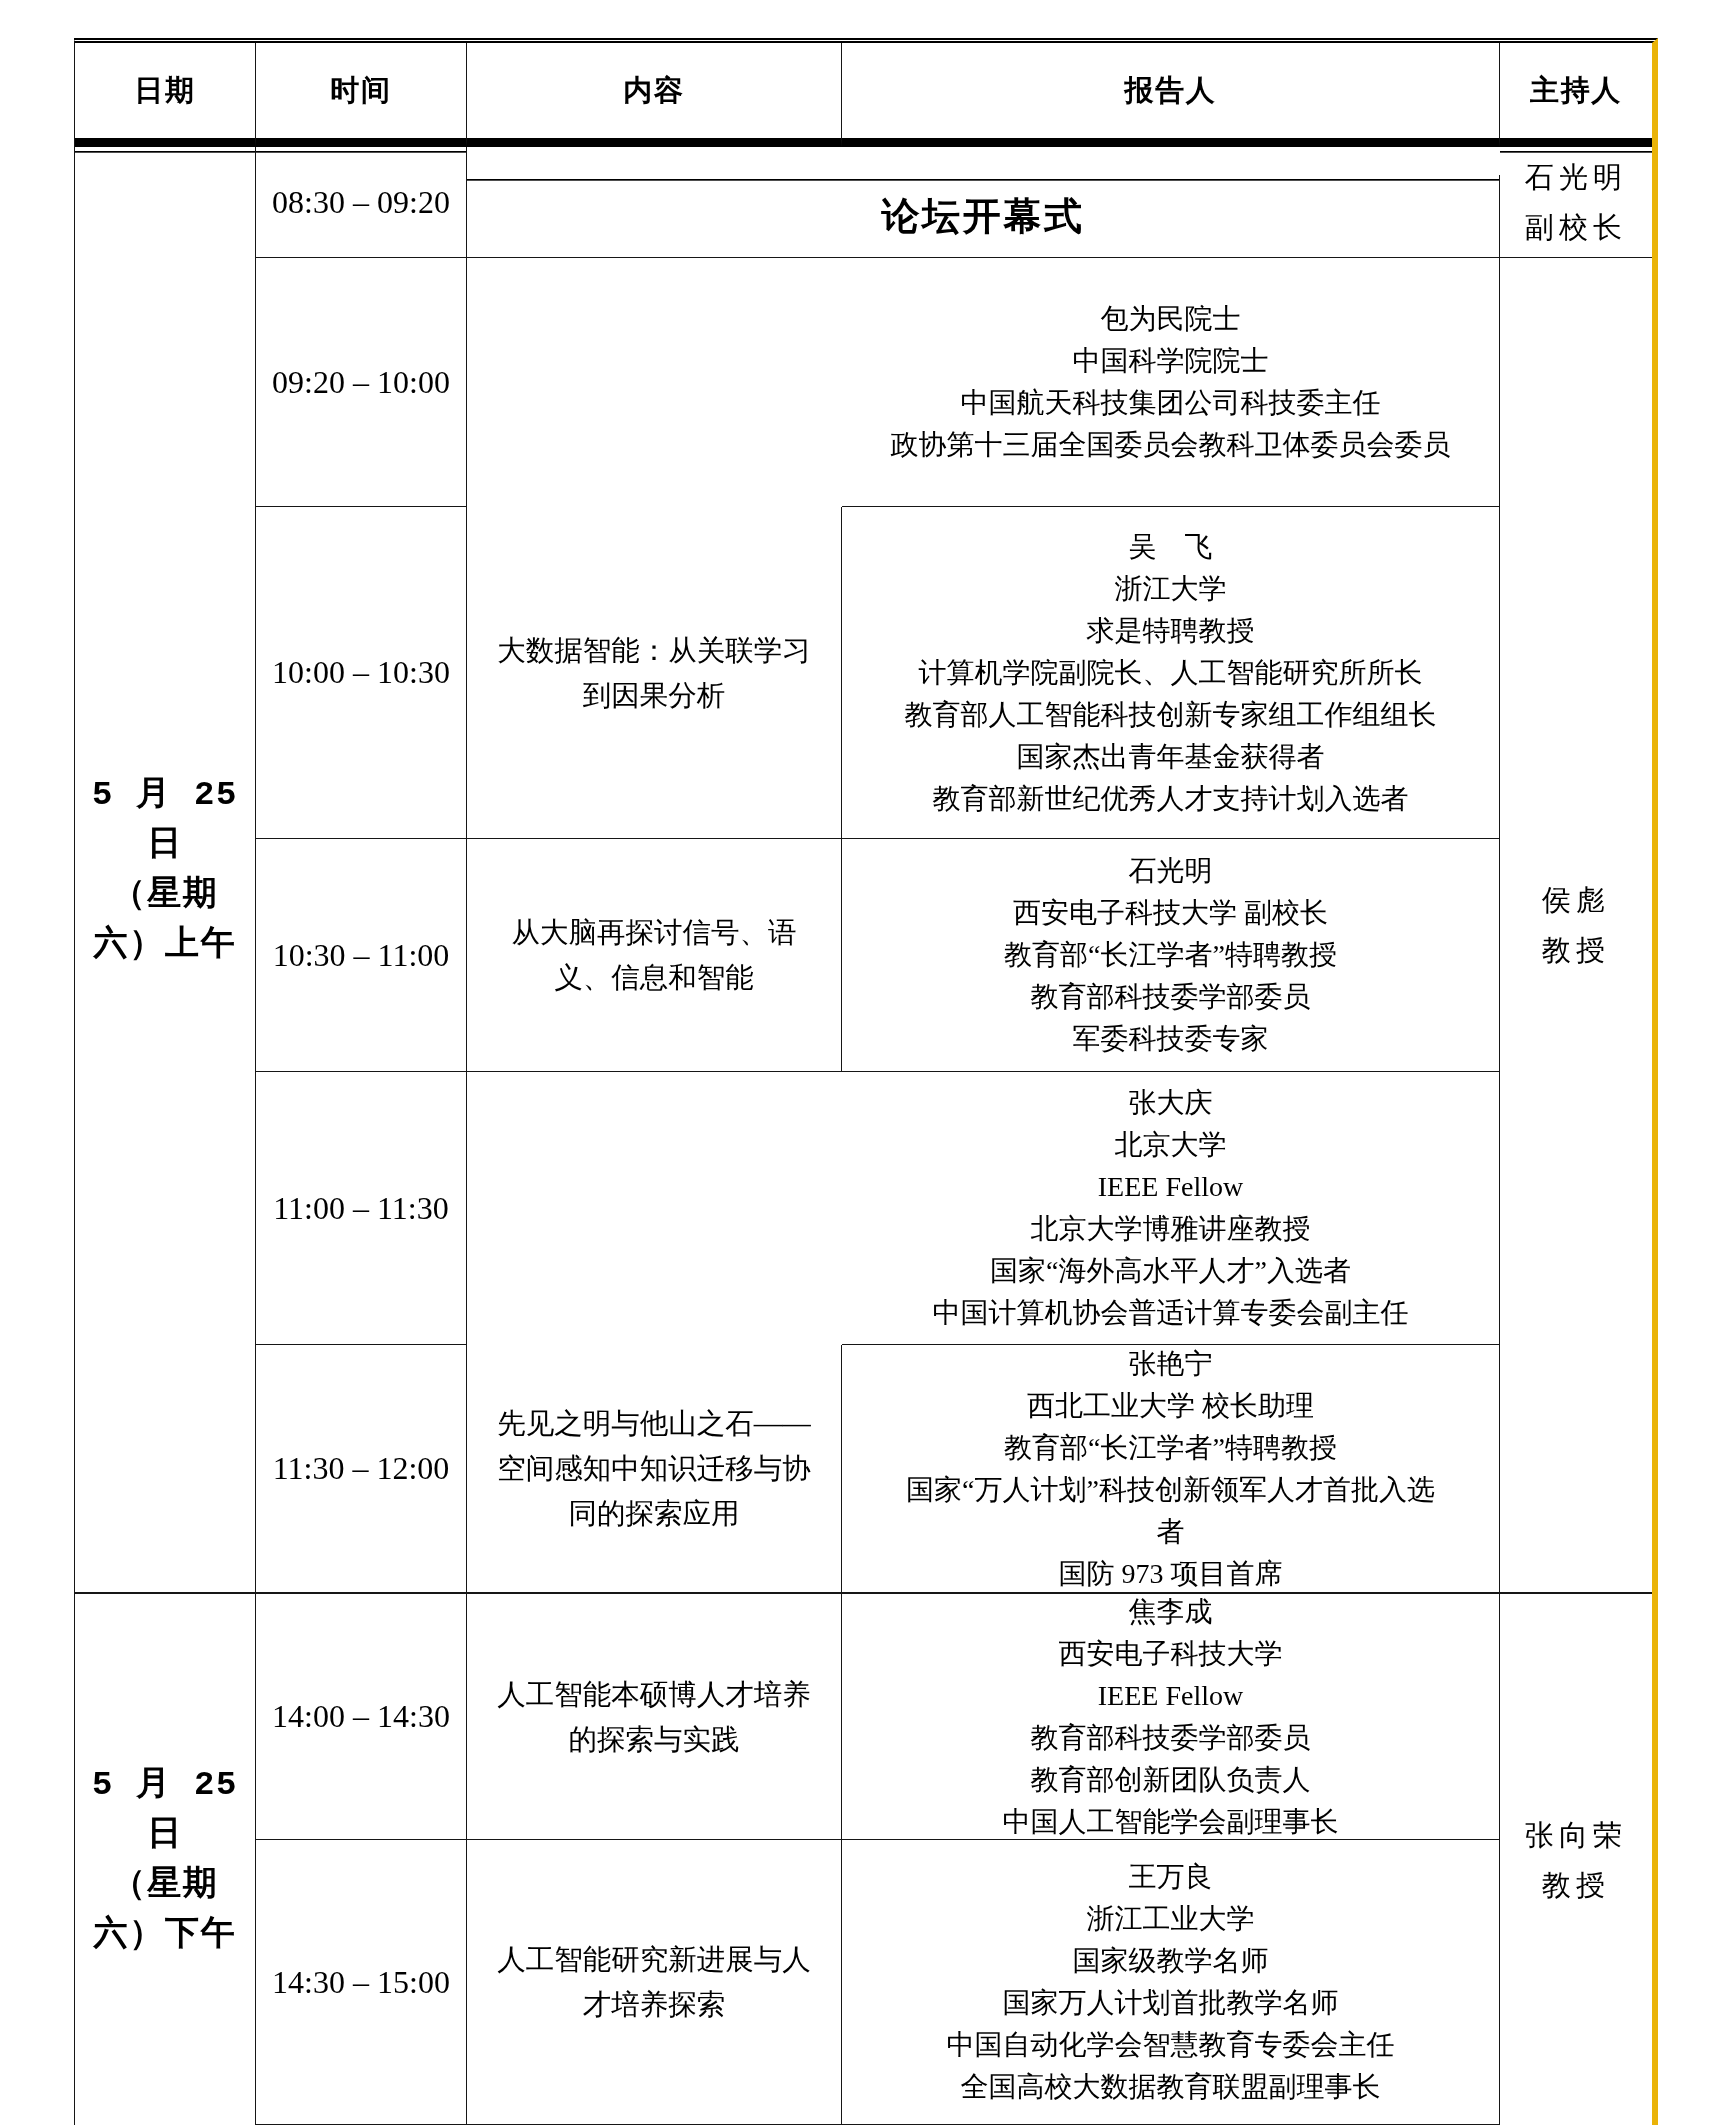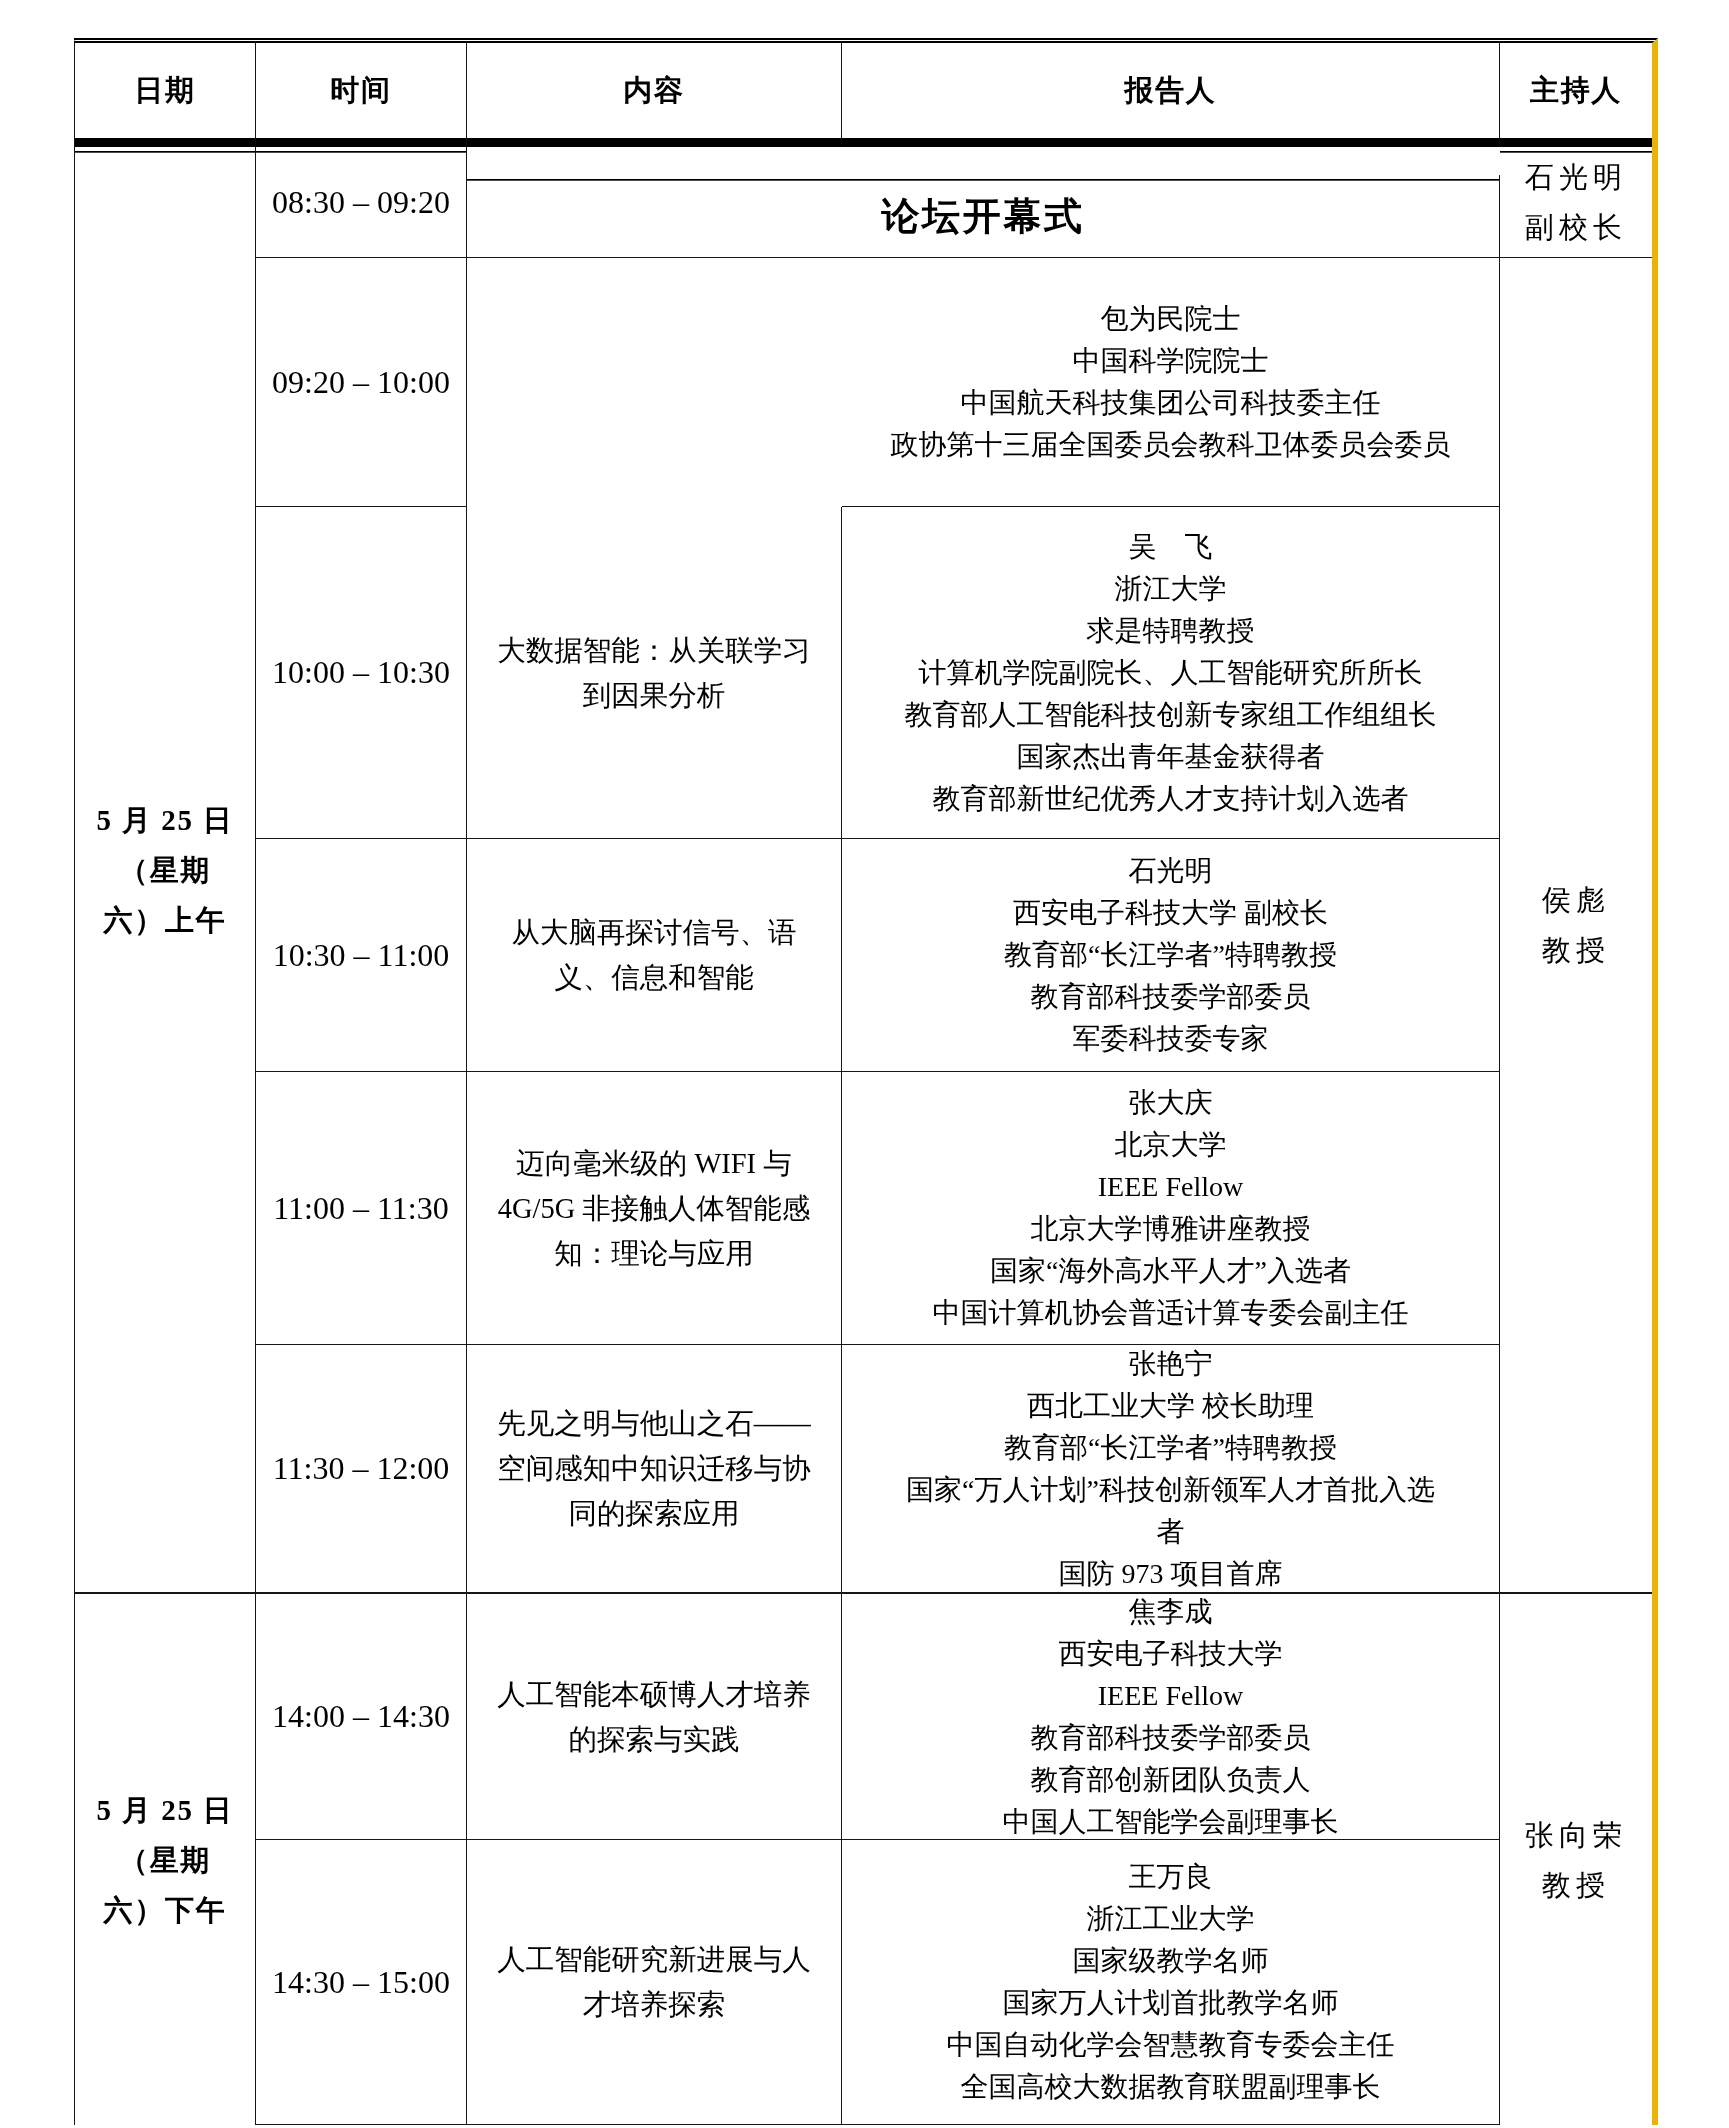--- a/index.html
+++ b/index.html
@@ -32,21 +32,21 @@
   .hairline{
     background-image:linear-gradient(#000,#000);
     background-repeat:no-repeat;
     background-size:100% 1.7px;
     background-position:0 3.5px;
   }
   .time{font-size:32px;}
   .content .ln{font-size:28.5px;line-height:45px;}
   .speaker .ln{font-size:28px;line-height:42px;}
   .host .ln{font-size:29px;line-height:50px;letter-spacing:5.2px;}
-  .date .ln{font-size:29px;line-height:50px;font-weight:bold;letter-spacing:1.7px;}
+  .date .ln{font-size:34px;line-height:50px;font-weight:bold;letter-spacing:1.7px;font-family:Liberation Mono, monospace;}
   .title{font-size:38px;font-weight:bold;letter-spacing:2.6px;margin-top:28px;}
 </style>
 </head>
 <body>
 
 <div class="tbl">
 
   <div class="c th" style="grid-area:1/1/2/2">日期</div>
   <div class="c th" style="grid-area:1/2/2/3">时间</div>
   <div class="c th" style="grid-area:1/3/2/4">内容</div>
@@ -101,25 +101,20 @@
     </div>
   <div class="c speaker" style="grid-area:5/4/6/5">
       <div class="ln">石光明</div>
       <div class="ln">西安电子科技大学 副校长</div>
       <div class="ln">教育部“长江学者”特聘教授</div>
       <div class="ln">教育部科技委学部委员</div>
       <div class="ln">军委科技委专家</div>
     </div>
 
   <div class="c time" style="grid-area:6/2/7/3">11:00 – 11:30</div>
-  <div class="c content" style="grid-area:6/3/7/4">
-      <div class="ln">迈向毫米级的 WIFI 与</div>
-      <div class="ln">4G/5G 非接触人体智能感</div>
-      <div class="ln">知：理论与应用</div>
-    </div>
   <div class="c speaker" style="grid-area:6/4/7/5">
       <div class="ln">张大庆</div>
       <div class="ln">北京大学</div>
       <div class="ln">IEEE Fellow</div>
       <div class="ln">北京大学博雅讲座教授</div>
       <div class="ln">国家“海外高水平人才”入选者</div>
       <div class="ln">中国计算机协会普适计算专委会副主任</div>
     </div>
 
   <div class="c time bb3" style="grid-area:7/2/8/3">11:30 – 12:00</div>

